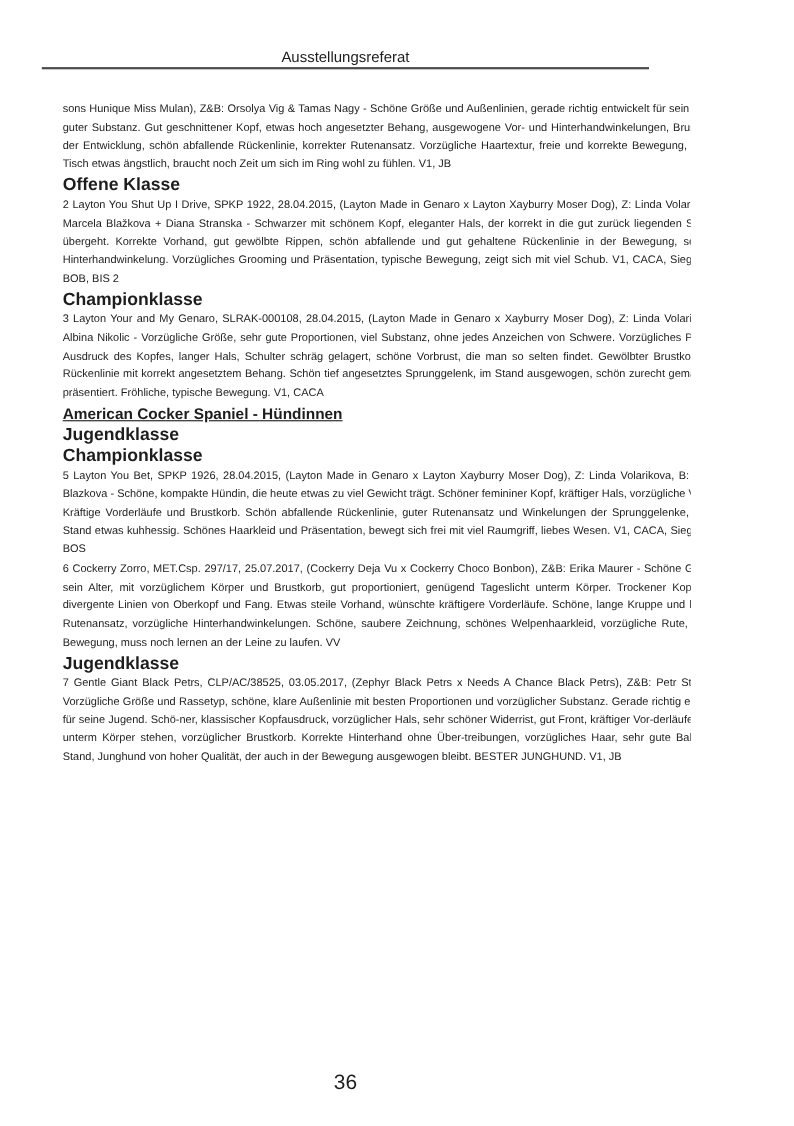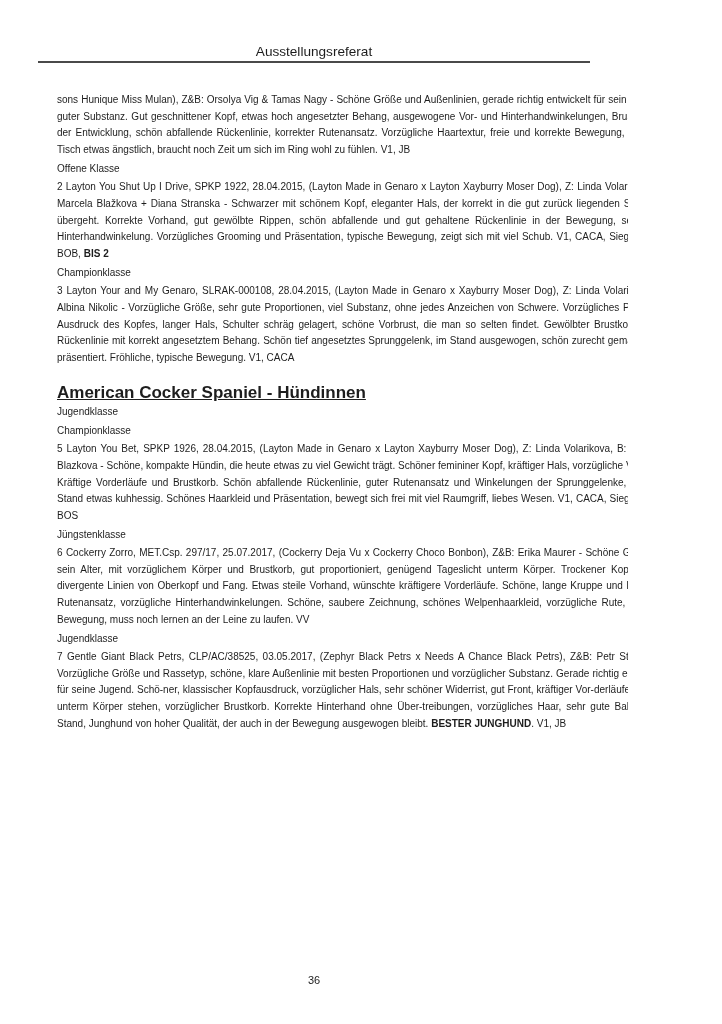--- a/index.html
+++ b/index.html
@@ -28,39 +28,39 @@
     position: absolute;
     top: 92px; left: 57px;
     width: 609px;
   }
   .para {
     font-size: 10px;
     line-height: 16.6px;
     text-align: justify;
     margin: 0 0 2px 0;
   }
-  .para .bold { font-weight: bold; }
+  .para .bold { font-weight: normal; }
   .class-heading {
-    font-size: 10px;
+    font-size: 16px;
     line-height: 17px;
-    font-weight: normal;
+    font-weight: bold;
     margin: 2px 0 2px 0;
   }
   .breed-heading {
-    font-size: 17px;
+    font-size: 14px;
     line-height: 17px;
     font-weight: bold;
     text-decoration: underline;
-    margin: 18px 0 2px 0;
+    margin: 2px 0 2px 0;
   }
   .page-footer {
     position: absolute;
     top: 974px; left: 0; right: 0;
     text-align: center;
-    font-size: 11px;
+    font-size: 19px;
   }
 </style>
 </head>
 <body>
 
 <div class="page">
 
   <div class="page-header">
     <div>Ausstellungsreferat</div>
     <hr class="header-rule">
@@ -69,21 +69,20 @@
   <div class="document-body">
       <p class="para"><span>sons Hunique Miss Mulan), Z&amp;B: Orsolya Vig &amp; Tamas Nagy - Schöne Größe und Außenlinien, gerade richtig entwickelt für sein Alter mit guter Substanz. Gut geschnittener Kopf, etwas hoch angesetzter Behang, ausgewogene Vor- und Hinterhandwinkelungen, Brustkorb in der Entwicklung, schön abfallende Rückenlinie, korrekter Rutenansatz. Vorzügliche Haartextur, freie und korrekte Bewegung, auf dem Tisch etwas ängstlich, braucht noch Zeit um sich im Ring wohl zu fühlen. V1, JB</span></p>
       <h3 class="class-heading">Offene Klasse</h3>
       <p class="para"><span>2 Layton You Shut Up I Drive, SPKP 1922, 28.04.2015, (Layton Made in Genaro x Layton Xayburry Moser Dog), Z: Linda VolarikovJ, B: Marcela Blažkova + Diana Stranska - Schwarzer mit schönem Kopf, eleganter Hals, der korrekt in die gut zurück liegenden Schultern übergeht. Korrekte Vorhand, gut gewölbte Rippen, schön abfallende und gut gehaltene Rückenlinie in der Bewegung, sehr gute Hinterhandwinkelung. Vorzügliches Grooming und Präsentation, typische Bewegung, zeigt sich mit viel Schub. V1, CACA, Sieger Graz, BOB, </span><span class="bold">BIS 2</span></p>
       <h3 class="class-heading">Championklasse</h3>
       <p class="para"><span>3 Layton Your and My Genaro, SLRAK-000108, 28.04.2015, (Layton Made in Genaro x Xayburry Moser Dog), Z: Linda Volarikova, B: Albina Nikolic - Vorzügliche Größe, sehr gute Proportionen, viel Substanz, ohne jedes Anzeichen von Schwere. Vorzügliches Profil und Ausdruck des Kopfes, langer Hals, Schulter schräg gelagert, schöne Vorbrust, die man so selten findet. Gewölbter Brustkorb, feste Rückenlinie mit korrekt angesetztem Behang. Schön tief angesetztes Sprunggelenk, im Stand ausgewogen, schön zurecht gemacht und präsentiert. Fröhliche, typische Bewegung. V1, CACA</span></p>
       <h2 class="breed-heading">American Cocker Spaniel - Hündinnen</h2>
       <h3 class="class-heading">Jugendklasse</h3>
       <h3 class="class-heading">Championklasse</h3>
       <p class="para"><span>5 Layton You Bet, SPKP 1926, 28.04.2015, (Layton Made in Genaro x Layton Xayburry Moser Dog), Z: Linda Volarikova, B: Marcela Blazkova - Schöne, kompakte Hündin, die heute etwas zu viel Gewicht trägt. Schöner femininer Kopf, kräftiger Hals, vorzügliche Vorbrust. Kräftige Vorderläufe und Brustkorb. Schön abfallende Rückenlinie, guter Rutenansatz und Winkelungen der Sprunggelenke, aber im Stand etwas kuhhessig. Schönes Haarkleid und Präsentation, bewegt sich frei mit viel Raumgriff, liebes Wesen. V1, CACA, Sieger Graz, BOS</span></p>
-      <h3 class="class-heading">Jüngstenklasse</h3>
       <p class="para"><span>6 Cockerry Zorro, MET.Csp. 297/17, 25.07.2017, (Cockerry Deja Vu x Cockerry Choco Bonbon), Z&amp;B: Erika Maurer - Schöne Größe für sein Alter, mit vorzüglichem Körper und Brustkorb, gut proportioniert, genügend Tageslicht unterm Körper. Trockener Kopf, etwas divergente Linien von Oberkopf und Fang. Etwas steile Vorhand, wünschte kräftigere Vorderläufe. Schöne, lange Kruppe und korrekter Rutenansatz, vorzügliche Hinterhandwinkelungen. Schöne, saubere Zeichnung, schönes Welpenhaarkleid, vorzügliche Rute, korrekte Bewegung, muss noch lernen an der Leine zu laufen. VV</span></p>
       <h3 class="class-heading">Jugendklasse</h3>
       <p class="para"><span>7 Gentle Giant Black Petrs, CLP/AC/38525, 03.05.2017, (Zephyr Black Petrs x Needs A Chance Black Petrs), Z&amp;B: Petr Studenik - Vorzügliche Größe und Rassetyp, schöne, klare Außenlinie mit besten Proportionen und vorzüglicher Substanz. Gerade richtig entwickelt für seine Jugend. Schö-ner, klassischer Kopfausdruck, vorzüglicher Hals, sehr schöner Widerrist, gut Front, kräftiger Vor-derläufe, die gut unterm Körper stehen, vorzüglicher Brustkorb. Korrekte Hinterhand ohne Über-treibungen, vorzügliches Haar, sehr gute Balance im Stand, Junghund von hoher Qualität, der auch in der Bewegung ausgewogen bleibt. </span><span class="bold">BESTER JUNGHUND</span><span>. V1, JB</span></p>
     </div>
 
   <div class="page-footer">
     <span>36</span>
   </div>
 
 </div>

